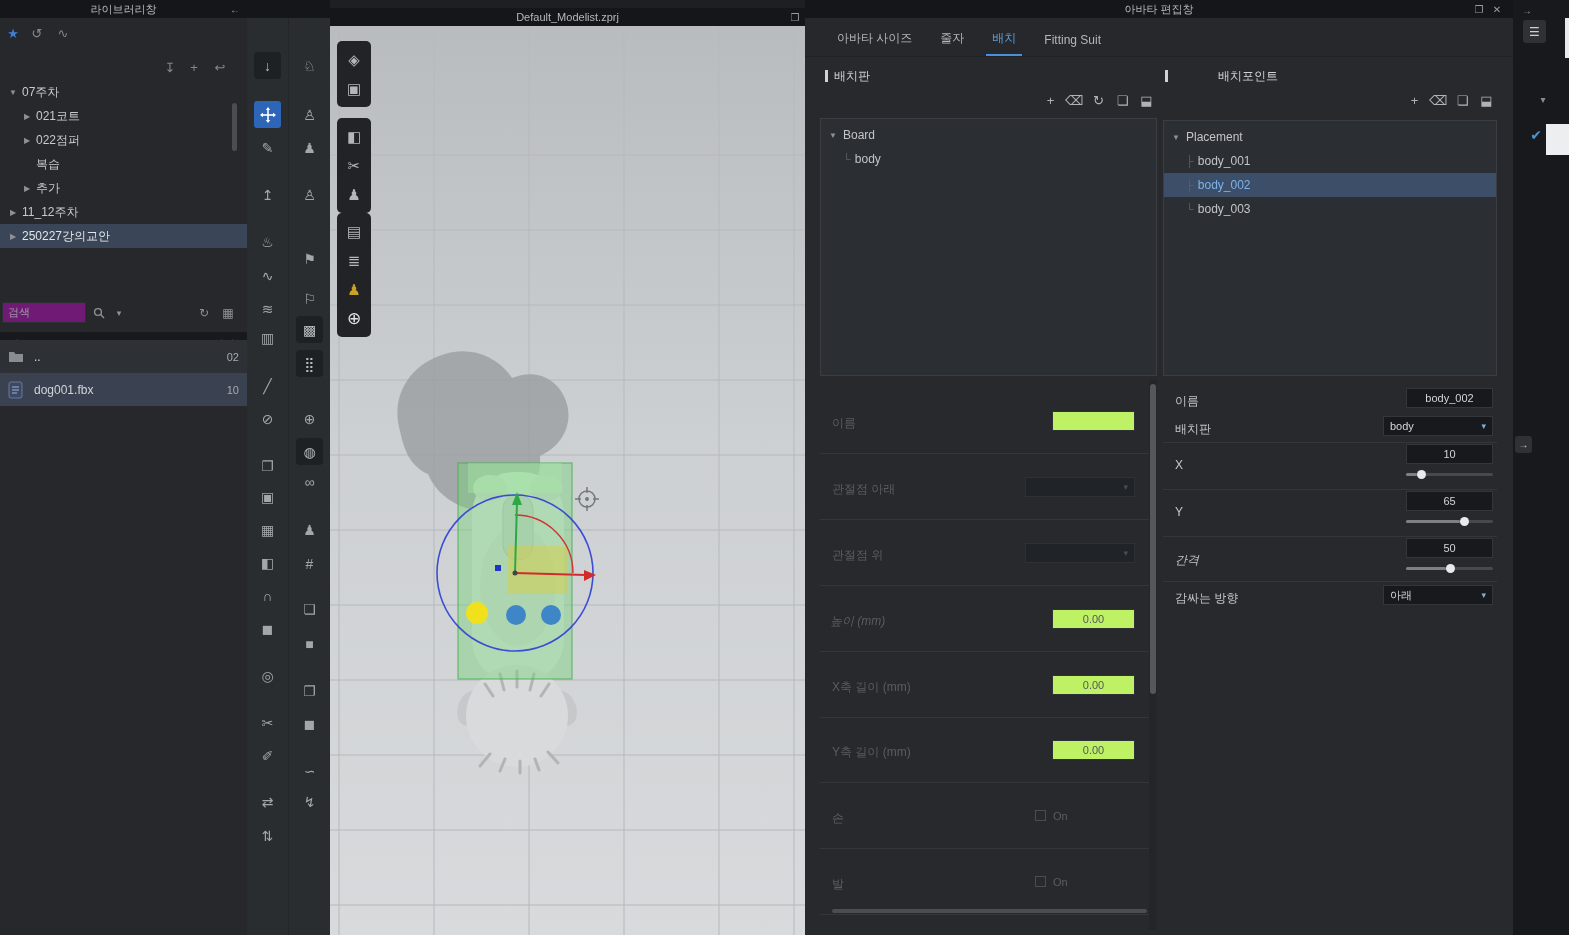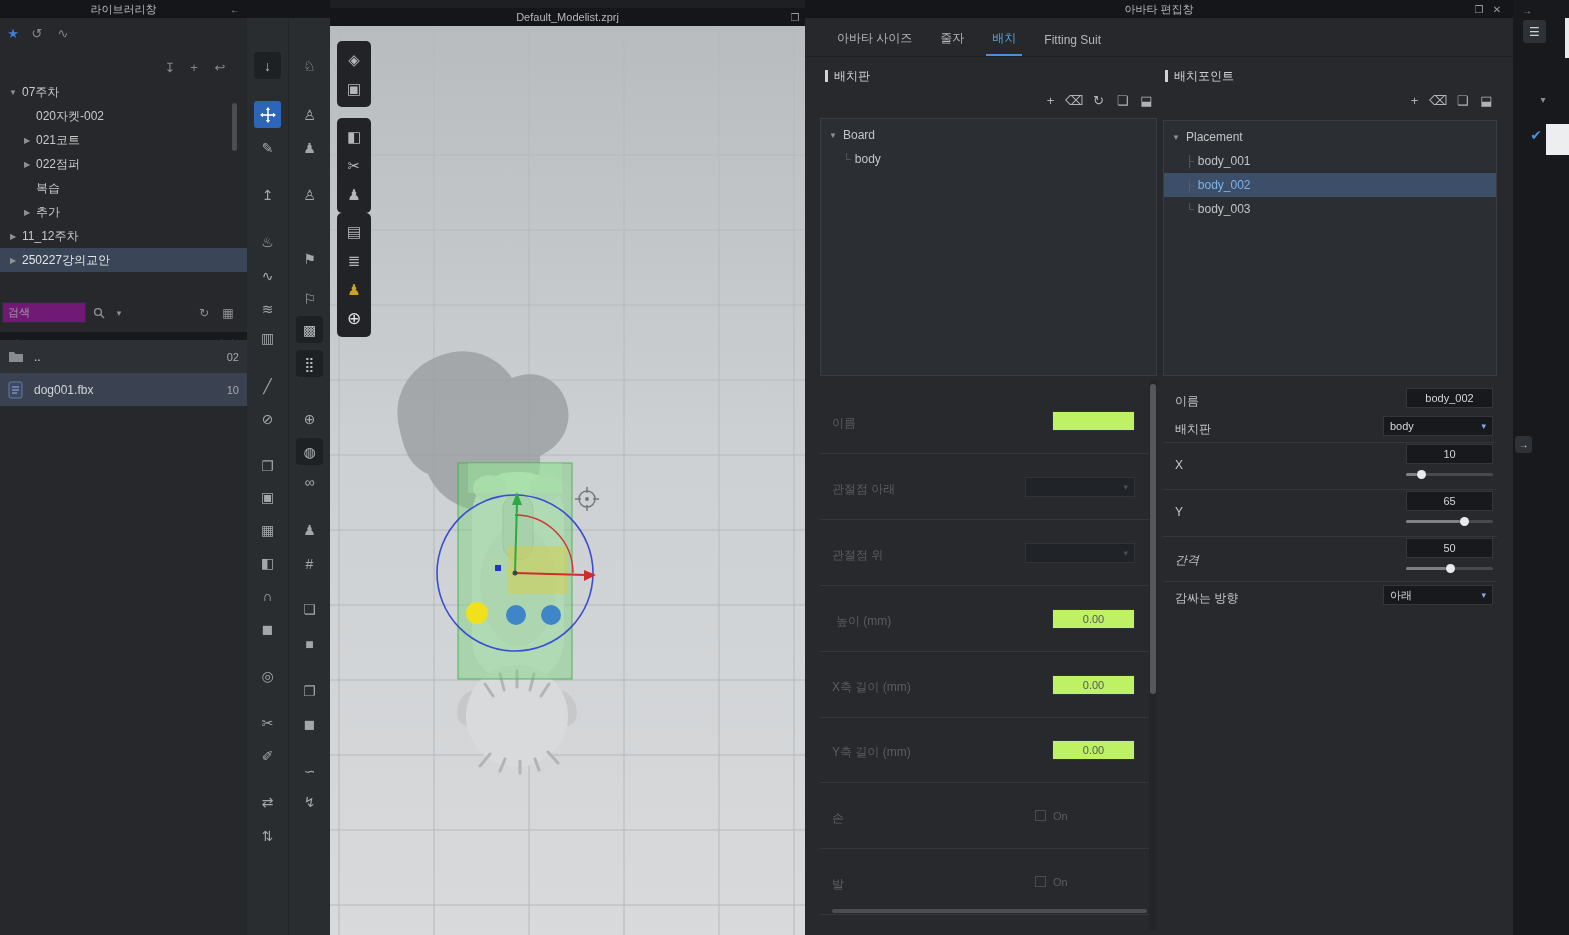--- a/index.html
+++ b/index.html
@@ -112,23 +112,20 @@
         <span class="li" style="right:66px;">↧</span>
         <span class="li" style="right:42px;">+</span>
         <span class="li" style="right:16px;">↩</span>
       </div>
 
       <div class="tree">
         <div class="tree-row lvl0">
             <span class="arr">▼</span>
             <span>07주차</span>
           </div>
-        <div class="tree-row lvl1" style="padding-left:36px;">
-            <span>020자켓-002</span>
-          </div>
         <div class="tree-row lvl1">
             <span class="arr">▶</span>
             <span>021코트</span>
           </div>
         <div class="tree-row lvl1">
             <span class="arr">▶</span>
             <span>022점퍼</span>
           </div>
         <div class="tree-row lvl1" style="padding-left:36px;">
             <span>복습</span>
@@ -468,21 +465,21 @@
       <span>배치판</span>
     </div>
     <div class="pane-tools" style="right:358px; top:92px;">
       <span class="pt">+</span>
       <span class="pt">⌫</span>
       <span class="pt">↻</span>
       <span class="pt">❏</span>
       <span class="pt">⬓</span>
     </div>
 
-    <div class="pane-head" style="left:360px; top:68px;">
+    <div class="pane-head" style="left:360px; top:68px;gap:44px;">
       <span class="bar"></span>
       <span>배치포인트</span>
     </div>
     <div class="pane-tools" style="right:18px; top:92px;">
       <span class="pt">+</span>
       <span class="pt">⌫</span>
       <span class="pt">❏</span>
       <span class="pt">⬓</span>
     </div>
 
@@ -528,21 +525,21 @@
       </div>
       <div class="hline" style="left:15px; top:519px; width:330px;"></div>
 
       <span class="plabel dim" style="position:absolute; left:27px; top:547px;">관절점 위</span>
       <div class="pselect" style="left:220px; top:543px; width:110px;">
         <span></span>
         <span class="car">▾</span>
       </div>
       <div class="hline" style="left:15px; top:585px; width:330px;"></div>
 
-      <span class="plabel dim" style="position:absolute; left:31px; top:613px;">높이 (mm)</span>
+      <span class="plabel dim" style="position:absolute; left:25px; top:613px;font-style:italic;">높이 (mm)</span>
       <div class="pinput" style="left:247px; top:609px; width:83px;">0.00</div>
       <div class="hline" style="left:15px; top:651px; width:330px;"></div>
 
       <span class="plabel dim" style="position:absolute; left:27px; top:679px;">X축 길이 (mm)</span>
       <div class="pinput" style="left:247px; top:675px; width:83px;">0.00</div>
       <div class="hline" style="left:15px; top:717px; width:330px;"></div>
 
       <span class="plabel dim" style="position:absolute; left:27px; top:744px;">Y축 길이 (mm)</span>
       <div class="pinput" style="left:247px; top:740px; width:83px;">0.00</div>
       <div class="hline" style="left:15px; top:782px; width:330px;"></div>

